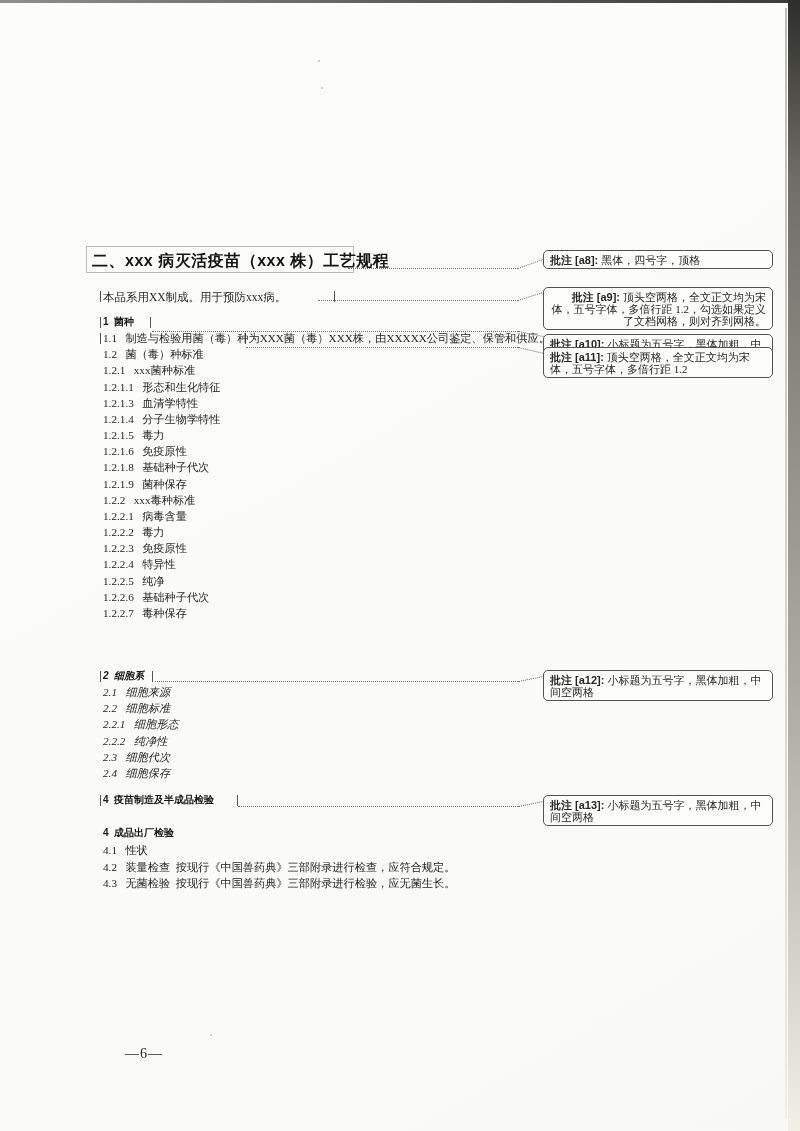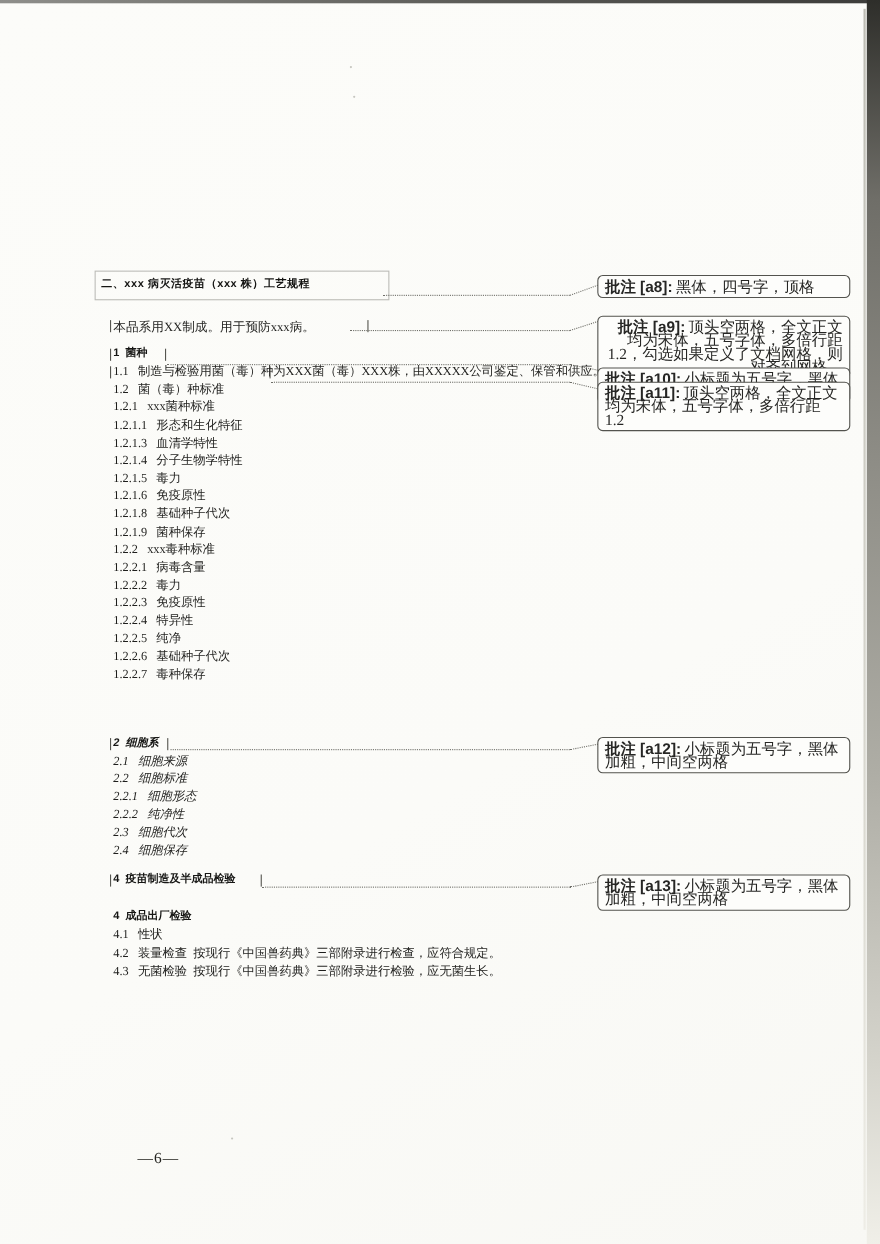--- a/index.html
+++ b/index.html
@@ -15,36 +15,36 @@
     background:linear-gradient(180deg,#2e2e2a 0%,#6f6e68 16%,#8f8e87 38%,#aeada5 62%,#d4d3cb 85%,#f0efe8 100%);}
   .right-line{position:absolute;top:8px;right:13px;width:2px;height:1110px;
     background:linear-gradient(180deg,#bdbcb4,#dcdbd3 70%,#eeede6);}
   .speck{position:absolute;width:2px;height:2px;background:#c6c6c0;border-radius:50%;}
 
   
   .title-frame{position:absolute;left:86px;top:246px;width:266px;height:25px;
     border:1px solid rgba(110,110,104,0.45);}
   .doc-title{position:absolute;left:92px;top:251px;margin:0;
     font-family:"Liberation Sans","DejaVu Sans",sans-serif;
-    font-size:10px;font-weight:bold;letter-spacing:0.5px;color:#141412;white-space:pre;}
+    font-size:16px;font-weight:bold;letter-spacing:0.5px;color:#141412;white-space:pre;}
 
   .intro{position:absolute;left:103px;top:290px;margin:0;font-size:11.5px;white-space:pre;}
 
   
   .sec{position:absolute;left:103px;}
   .sec-heading{font-family:"Liberation Sans","DejaVu Sans",sans-serif;
     font-size:10px;font-weight:bold;color:#161614;line-height:16.15px;white-space:pre;}
   .row{font-size:11.2px;line-height:16.15px;white-space:pre;}
   .sec.wide .sec-heading{line-height:16.8px;}
   .sec.wide .row{line-height:16.8px;}
 
   
   .comment{position:absolute;left:543px;width:230px;box-sizing:border-box;
     border:1px solid #53534e;border-radius:5px;background:#fdfdfb;
-    padding:3px 6px 2px 6px;font-size:14px;line-height:12px;color:#262624;}
+    padding:3px 6px 2px 6px;font-size:11px;line-height:12px;color:#262624;}
   .c-label{font-weight:bold;font-family:"Liberation Sans","DejaVu Sans",sans-serif;margin-right:3px;}
 
   
   .leader-h,.leader-d{position:absolute;height:0;border-top:1px dotted #6e6e68;}
   .leader-d{transform-origin:0 0;}
 
   
   .anchor{position:absolute;width:1px;height:11px;background:#55554f;}
 
   .page-number{position:absolute;left:125px;top:1046px;font-size:14px;letter-spacing:1px;color:#23231f;}

